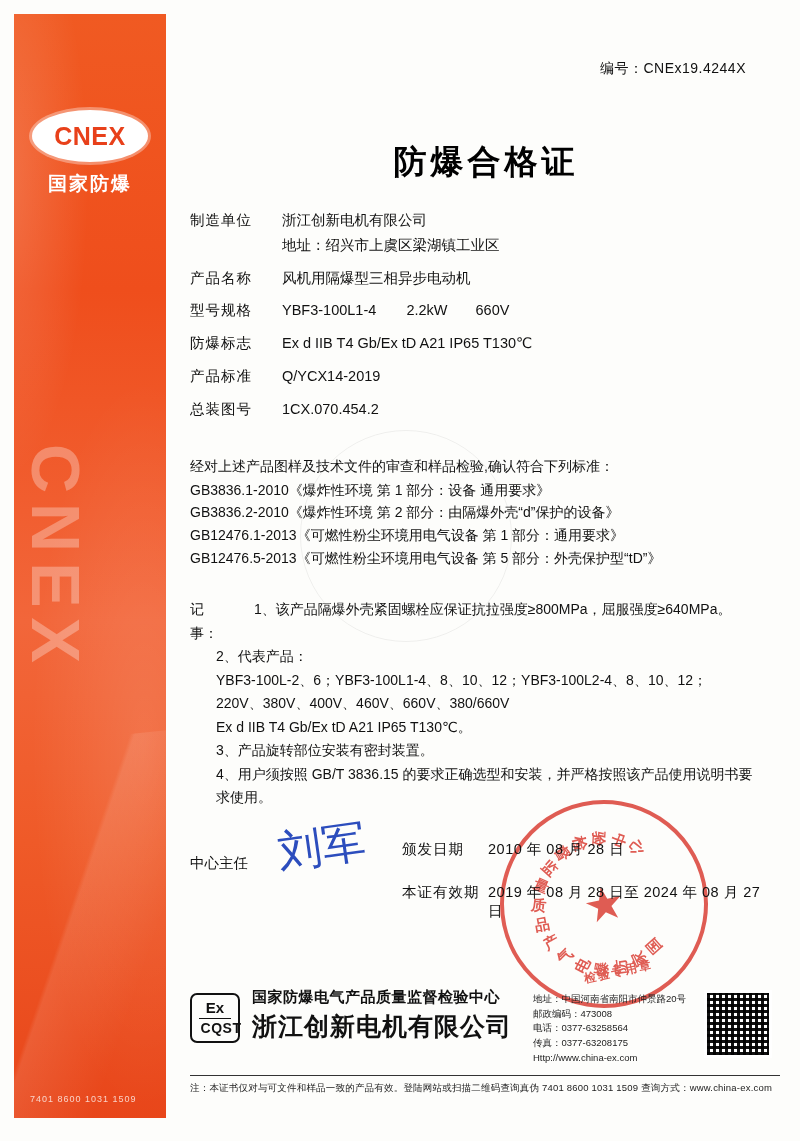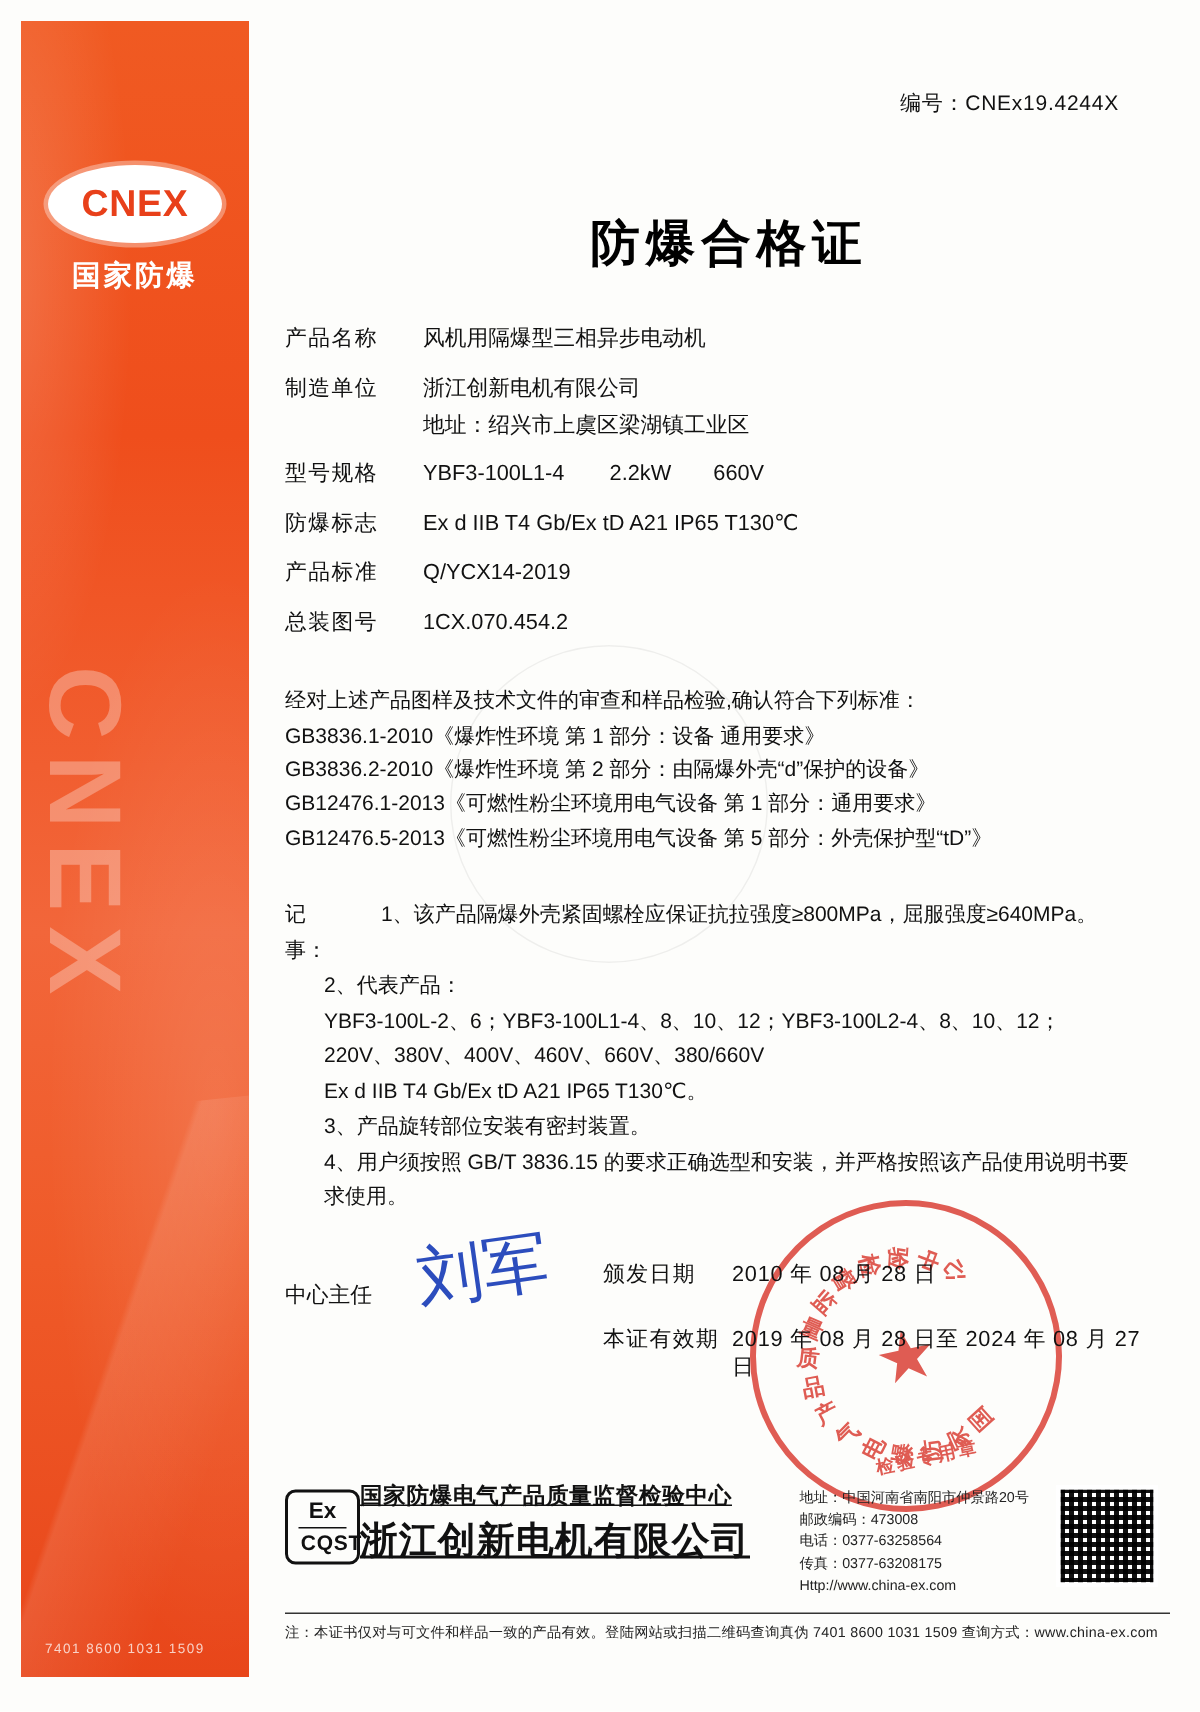--- a/index.html
+++ b/index.html
@@ -140,21 +140,21 @@
   }
   .footer-main{display:flex;align-items:flex-end;}
   .ex-badge{
     width:46px;height:46px;border:2px solid #111;border-radius:7px;flex:none;
     display:flex;flex-direction:column;align-items:center;justify-content:center;
     line-height:1.05;
   }
   .ex-badge .ex{font-size:15px;font-weight:700;}
   .ex-badge .hr{width:32px;height:1px;background:#111;margin:2px 0;}
   .ex-badge .cq{font-size:14px;font-weight:700;letter-spacing:.5px;padding-left:12px;}
-  .org{text-decoration:underline;}
+  .org{margin-left:12px;}
   .org .line1{font-size:15px;font-weight:700;letter-spacing:.5px;}
   .org .line2{font-size:25px;font-weight:700;letter-spacing:1px;margin-top:3px;}
   .contact{
     position:absolute;right:92px;top:4px;
     font-size:9.5px;line-height:1.55;color:#222;
   }
   .qr{
     position:absolute;right:6px;top:2px;width:62px;height:62px;
     background:
       repeating-linear-gradient(0deg,#111 0 3px,#fff 3px 6px),
@@ -195,31 +195,31 @@
   </div>
 
   <div class="cert-no">编号：CNEx19.4244X</div>
 
   <div class="doc-title">防爆合格证</div>
 
   <div class="watermark"></div>
 
   <div class="fields">
 
-    <div class="row" style="margin-top:6px;">
-      <div class="lbl">产品名称</div>
-      <div class="val">风机用隔爆型三相异步电动机</div>
-    </div>
-
     <div class="row">
       <div class="lbl">制造单位</div>
       <div class="val">
         <span>浙江创新电机有限公司</span>
         <span class="sub">地址：绍兴市上虞区梁湖镇工业区</span>
       </div>
+    </div>
+
+    <div class="row" style="margin-top:6px;">
+      <div class="lbl">产品名称</div>
+      <div class="val">风机用隔爆型三相异步电动机</div>
     </div>
 
     <div class="row">
       <div class="lbl">型号规格</div>
       <div class="val">
         <span>YBF3-100L1-4</span>
         <span class="gap"></span>
         <span>2.2kW</span>
         <span class="gap2"></span>
         <span>660V</span>

